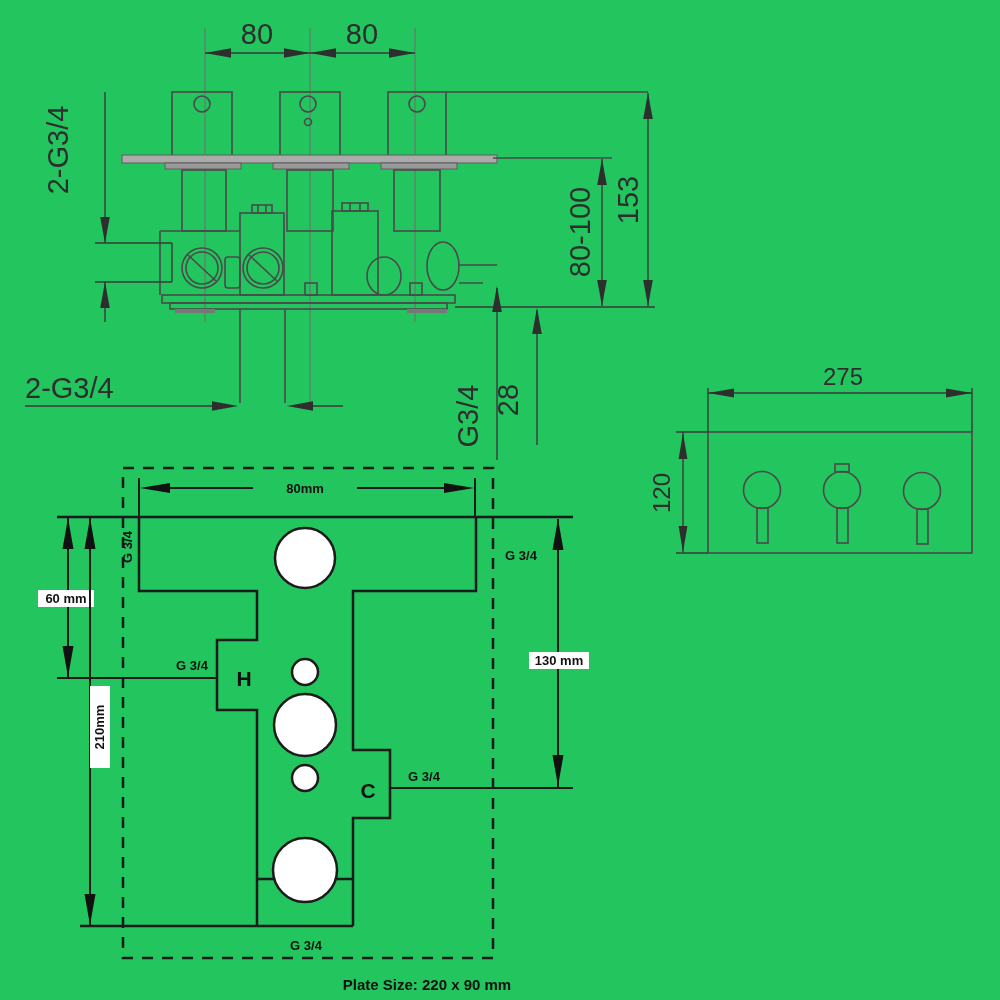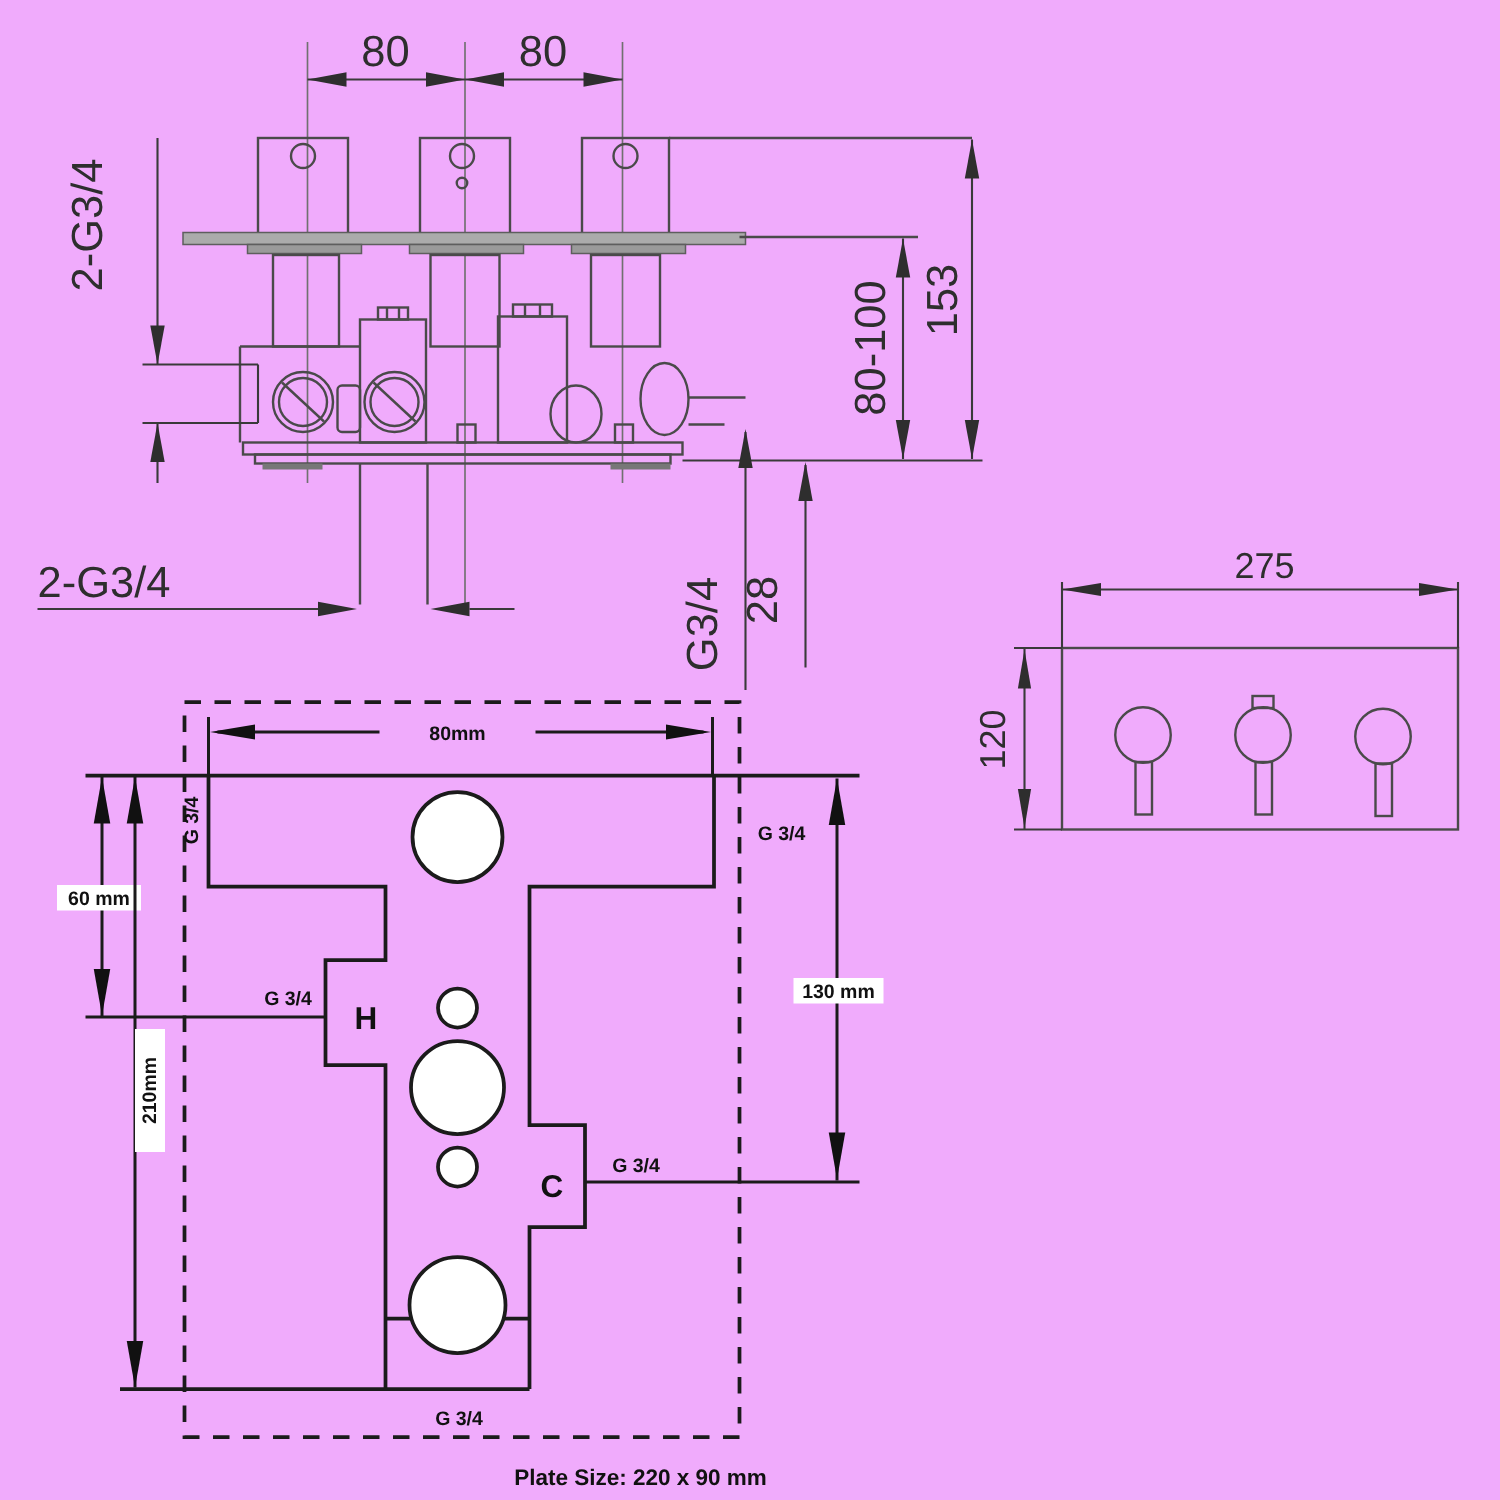--- a/index.html
+++ b/index.html
@@ -1,16 +1,16 @@
 <!DOCTYPE html>
 <html><head>
 <meta charset="utf-8">
 <style>
   html,body{margin:0;padding:0;background:#ffffff;}
-  .page{width:1000px;height:1000px;background:#f0abfc;position:relative;font-family:"Liberation Sans",sans-serif;text-align:right;}
+  .page{width:1000px;height:1000px;background:#22c55e;position:relative;font-family:"Liberation Sans",sans-serif;text-align:right;}
   svg{display:block;}
   
   .ln{fill:none;stroke:#4a4a4a;stroke-width:1.6;}
   .cl{fill:none;stroke:#707070;stroke-width:1.1;}
   .dim{fill:none;stroke:#3a3a3a;stroke-width:1.4;}
   .arr{fill:#2e2e2e;stroke:none;}
   .txt{fill:#2e2e2e;font-family:"Liberation Sans",sans-serif;font-size:29px;}
   .txtm{fill:#2e2e2e;font-family:"Liberation Sans",sans-serif;font-size:24px;}
   
   .sln{fill:none;stroke:#1b1b1b;stroke-width:2.5;}

